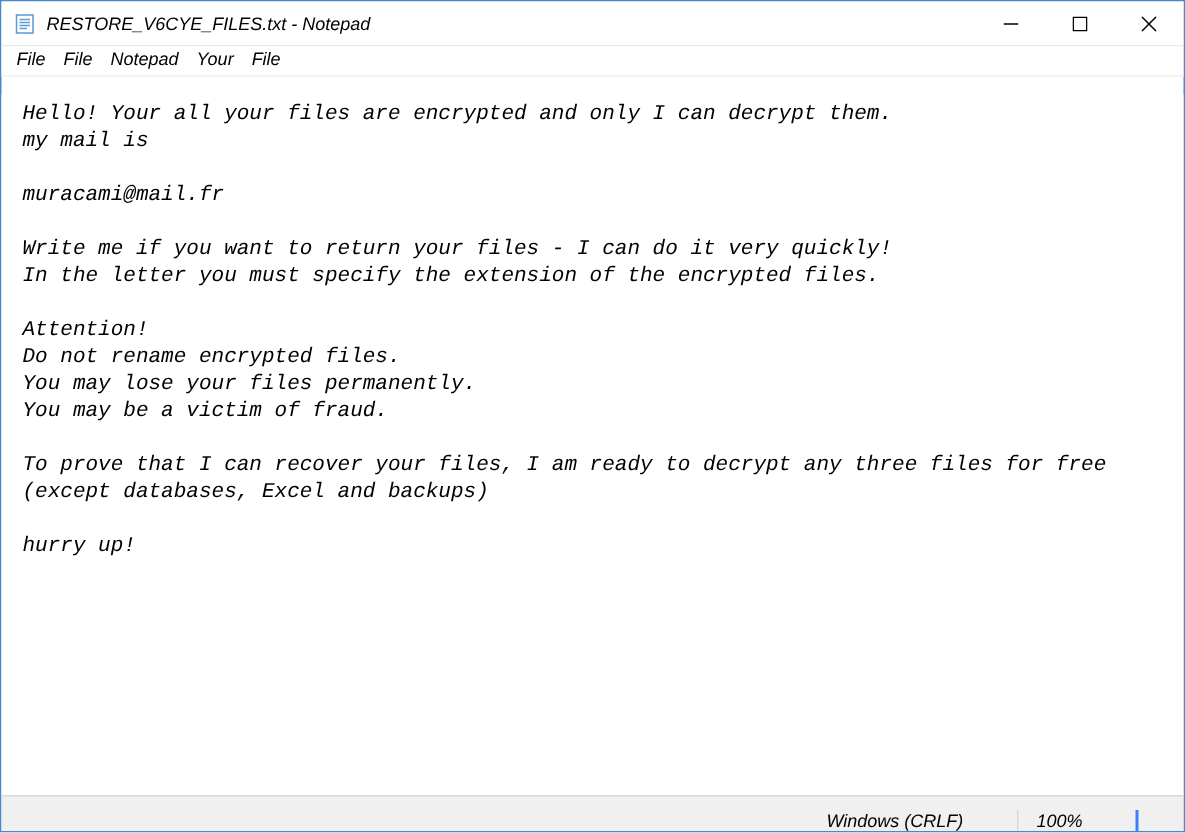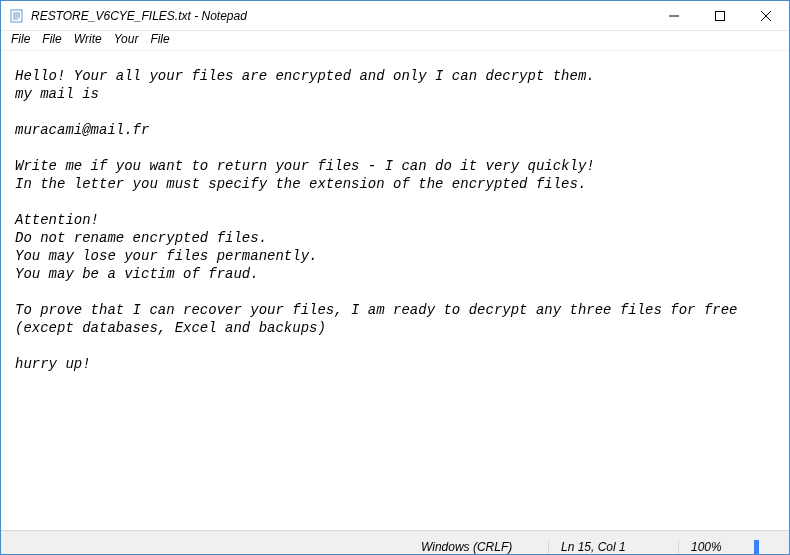--- a/index.html
+++ b/index.html
@@ -90,21 +90,21 @@
   }
   .statusbar .cell {
     border-right: 1px solid #d8d8d8;
     display: flex;
     align-items: center;
     padding: 0 12px;
   }
   .statusbar .spacer { flex: 1; border-right: 1px solid #d8d8d8; }
   .statusbar .cell.encoding { width: 140px; }
   .statusbar .cell.pos { width: 130px; }
-  .statusbar .cell.zoom { width: 80px; border-right: 5px solid #3b82f6; }
+  .statusbar .cell.zoom { width: 80px; border-right: 2px solid #3b82f6; }
   .statusbar .cell.tail { width: 30px; border-right: none; }
 </style>
 </head>
 <body>
 
 <div class="window">
 
   <div class="titlebar">
     <span class="icon">
       <svg width="14" height="14" viewBox="0 0 14 14">
@@ -132,28 +132,27 @@
             <line x1="0" y1="0" x2="10" y2="10" stroke-width="1"></line>
             <line x1="10" y1="0" x2="0" y2="10" stroke-width="1"></line>
           </svg>
       </div>
     </div>
   </div>
 
   <div class="menubar">
     <span class="menu-item">File</span>
     <span class="menu-item">File</span>
-    <span class="menu-item">Write</span>
+    <span class="menu-item">Notepad</span>
     <span class="menu-item">Your</span>
     <span class="menu-item">File</span>
   </div>
 
   <div class="editor" id="editor"><span class="line">Hello! Your all your files are encrypted and only I can decrypt them.</span><span class="line">my mail is</span><span class="line"></span><span class="line">muracami@mail.fr</span><span class="line"></span><span class="line">Write me if you want to return your files - I can do it very quickly!</span><span class="line">In the letter you must specify the extension of the encrypted files.</span><span class="line"></span><span class="line">Attention!</span><span class="line">Do not rename encrypted files.</span><span class="line">You may lose your files permanently.</span><span class="line">You may be a victim of fraud.</span><span class="line"></span><span class="line">To prove that I can recover your files, I am ready to decrypt any three files for free</span><span class="line">(except databases, Excel and backups)</span><span class="line"></span><span class="line">hurry up!</span></div>
 
   <div class="statusbar">
     <div class="spacer"></div>
     <div class="cell encoding">Windows (CRLF)</div>
-    <div class="cell pos">Ln 15, Col 1</div>
     <div class="cell zoom">100%</div>
     <div class="cell tail"></div>
   </div>
 
 </div>
 
 </body></html>

